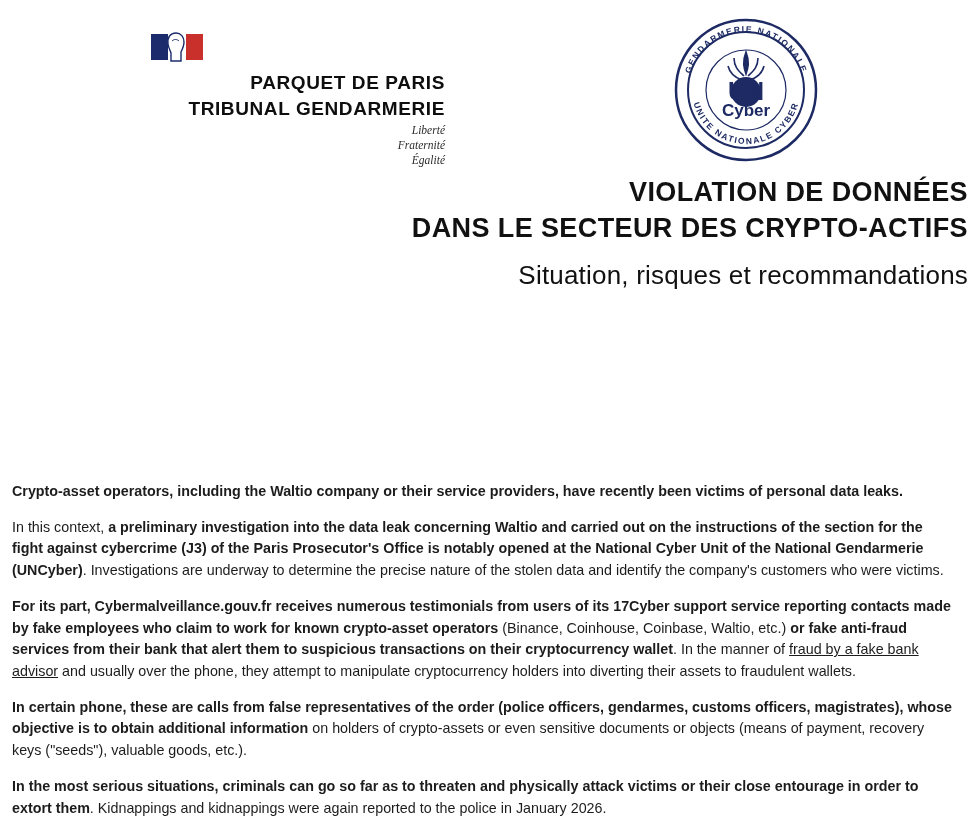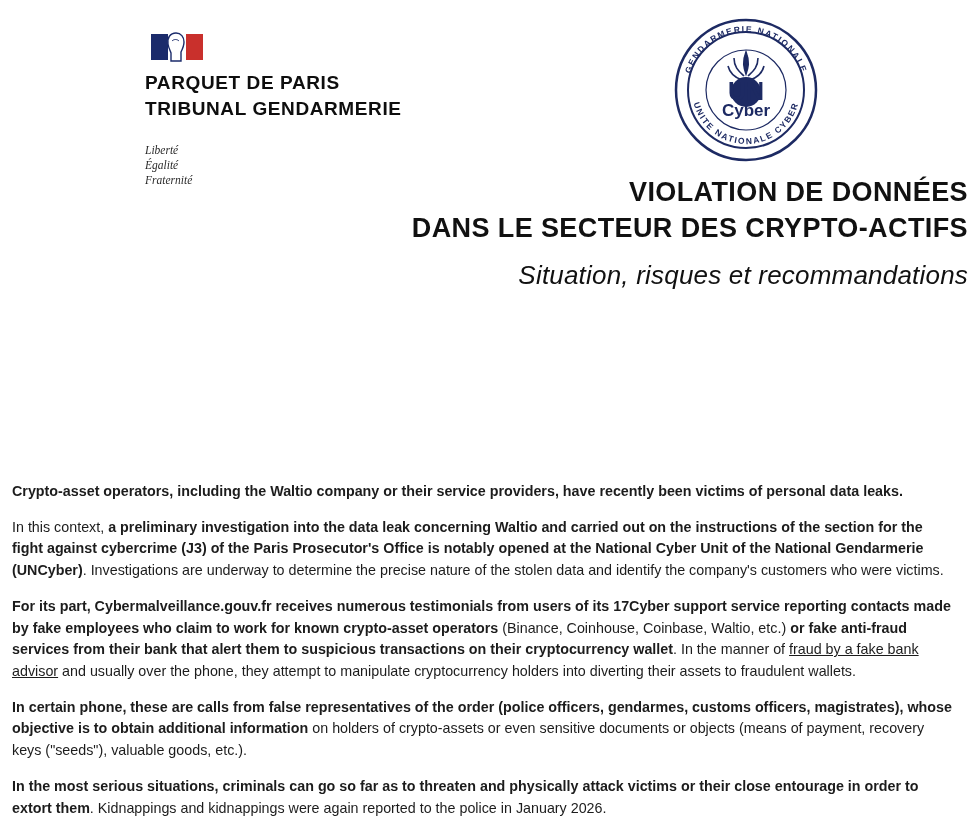--- a/index.html
+++ b/index.html
@@ -19,20 +19,21 @@
     width: 968px;
     height: 826px;
     position: relative;
     background: #ffffff;
   }
 
   
   .header {
     position: relative;
     height: 170px;
+    text-align: right;
   }
   .logo-parquet {
     position: absolute;
     left: 145px;
     top: 28px;
     width: 300px;
   }
   .marianne {
     width: 64px;
     height: 40px;
@@ -57,21 +58,21 @@
   .parquet-title {
     font-family: "Liberation Sans", sans-serif;
     font-weight: bold;
     font-size: 19px;
     letter-spacing: 0.6px;
     line-height: 1.18;
     color: #0e0e0e;
     margin-top: 4px;
   }
   .devise {
-    margin-top: 22px;
+    margin-top: 2px;
     font-family: "Liberation Serif", serif;
     font-style: italic;
     font-size: 11.5px;
     line-height: 1.32;
     color: #2a2a2a;
   }
 
   .logo-uncyber {
     position: absolute;
     left: 672px;
@@ -92,21 +93,20 @@
     font-size: 27px;
     letter-spacing: 0.4px;
     color: #111111;
     line-height: 1.34;
   }
   .doc-subtitle {
     font-size: 26px;
     color: #111111;
     margin-top: 14px;
     letter-spacing: 0.2px;
-    font-style: italic;
   }
 
   
   .body-text {
     position: absolute;
     left: 12px;
     right: 12px;
     top: 481px;
     font-size: 14.3px;
     line-height: 1.52;
@@ -134,22 +134,22 @@
         <div class="flag"></div>
         <svg class="face" viewBox="0 0 26 30">
           <path d="M13 1 C7 1 4 6 5 12 C5.6 16 7 18 8 21 L8 29 L18 29 L18 20 C19.5 17 21 14 21 10 C21 5 18 1 13 1 Z" fill="#ffffff" stroke="#1b2b6b" stroke-width="1.4"></path>
           <path d="M9 9 C11 7 14 7 16 9" fill="none" stroke="#1b2b6b" stroke-width="1"></path>
         </svg>
       </div>
       <div class="parquet-title">PARQUET DE PARIS</div>
       <div class="parquet-title">TRIBUNAL GENDARMERIE</div>
       <div class="devise">
         <div>Liberté</div>
+        <div>Fraternité</div>
         <div>Égalité</div>
-        <div>Fraternité</div>
       </div>
     </div>
 
     <div class="logo-uncyber">
       <svg class="uncyber-svg" width="148" height="148" viewBox="0 0 148 148">
         <defs>
           <path id="arcTop" d="M 16,74 A 58,58 0 0 1 132,74"></path>
           <path id="arcBottom" d="M 20,74 A 54,54 0 0 0 128,74"></path>
         </defs>
         <circle cx="74" cy="74" r="70" fill="#ffffff" stroke="#1d2a63" stroke-width="2.5"></circle>

